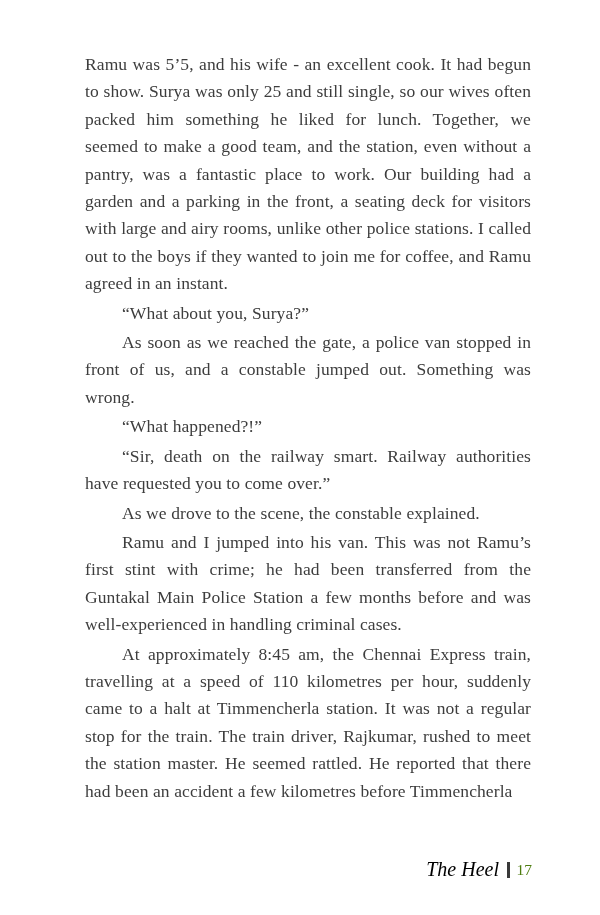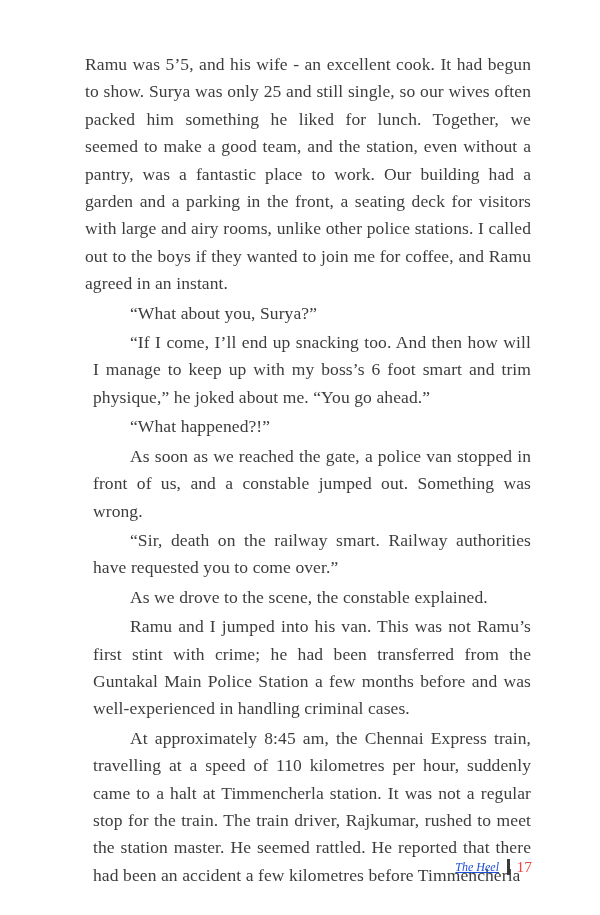--- a/index.html
+++ b/index.html
@@ -26,58 +26,55 @@
     text-align: justify;
     text-justify: inter-word;
     letter-spacing: 0.1px;
   }
   .text-block p {
     margin: 0 0 2px 0;
     padding: 0;
   }
   .text-block p.indent {
     text-indent: 37px;
-    margin-left: 8px;
   }
   .page-footer {
     position: absolute;
     top: 858px;
     right: 68px;
     display: flex;
     align-items: center;
     white-space: nowrap;
   }
   .book-title {
     font-style: italic;
-    font-size: 12px;
-    color: #1d4ed8;
-    text-decoration: underline;
+    font-size: 20px;
+    color: #000000;
   }
   .footer-separator {
     display: inline-block;
     width: 2.5px;
     height: 16px;
     background: #3a3a3a;
     margin: 0 7px 0 8px;
   }
   .page-number {
     font-size: 15.5px;
-    color: #ef4444;
+    color: #4d7c0f;
   }
 </style>
 </head>
 <body>
 
 <div class="page">
   <div class="text-block">
     <p>Ramu was 5’5, and his wife - an excellent cook. It had begun to show. Surya was only 25 and still single, so our wives often packed him something he liked for lunch. Together, we seemed to make a good team, and the station, even without a pantry, was a fantastic place to work. Our building had a garden and a parking in the front, a seating deck for visitors with large and airy rooms, unlike other police stations. I called out to the boys if they wanted to join me for coffee, and Ramu agreed in an instant.</p>
     <p class="indent">“What about you, Surya?”</p>
-    <p class="indent">“If I come, I’ll end up snacking too. And then how will I manage to keep up with my boss’s 6 foot smart and trim physique,” he joked about me. “You go ahead.”</p>
+    <p class="indent">As soon as we reached the gate, a police van stopped in front of us, and a constable jumped out. Something was wrong.</p>
     <p class="indent">“What happened?!”</p>
-    <p class="indent">As soon as we reached the gate, a police van stopped in front of us, and a constable jumped out. Something was wrong.</p>
     <p class="indent">“Sir, death on the railway smart. Railway authorities have requested you to come over.”</p>
     <p class="indent">As we drove to the scene, the constable explained.</p>
     <p class="indent">Ramu and I jumped into his van. This was not Ramu’s first stint with crime; he had been transferred from the Guntakal Main Police Station a few months before and was well-experienced in handling criminal cases.</p>
     <p class="indent">At approximately 8:45 am, the Chennai Express train, travelling at a speed of 110 kilometres per hour, suddenly came to a halt at Timmencherla station. It was not a regular stop for the train. The train driver, Rajkumar, rushed to meet the station master. He seemed rattled. He reported that there had been an accident a few kilometres before Timmencherla</p>
   </div>
 
   <div class="page-footer">
     <span class="book-title">The Heel</span>
     <span class="footer-separator"></span>
     <span class="page-number">17</span>

